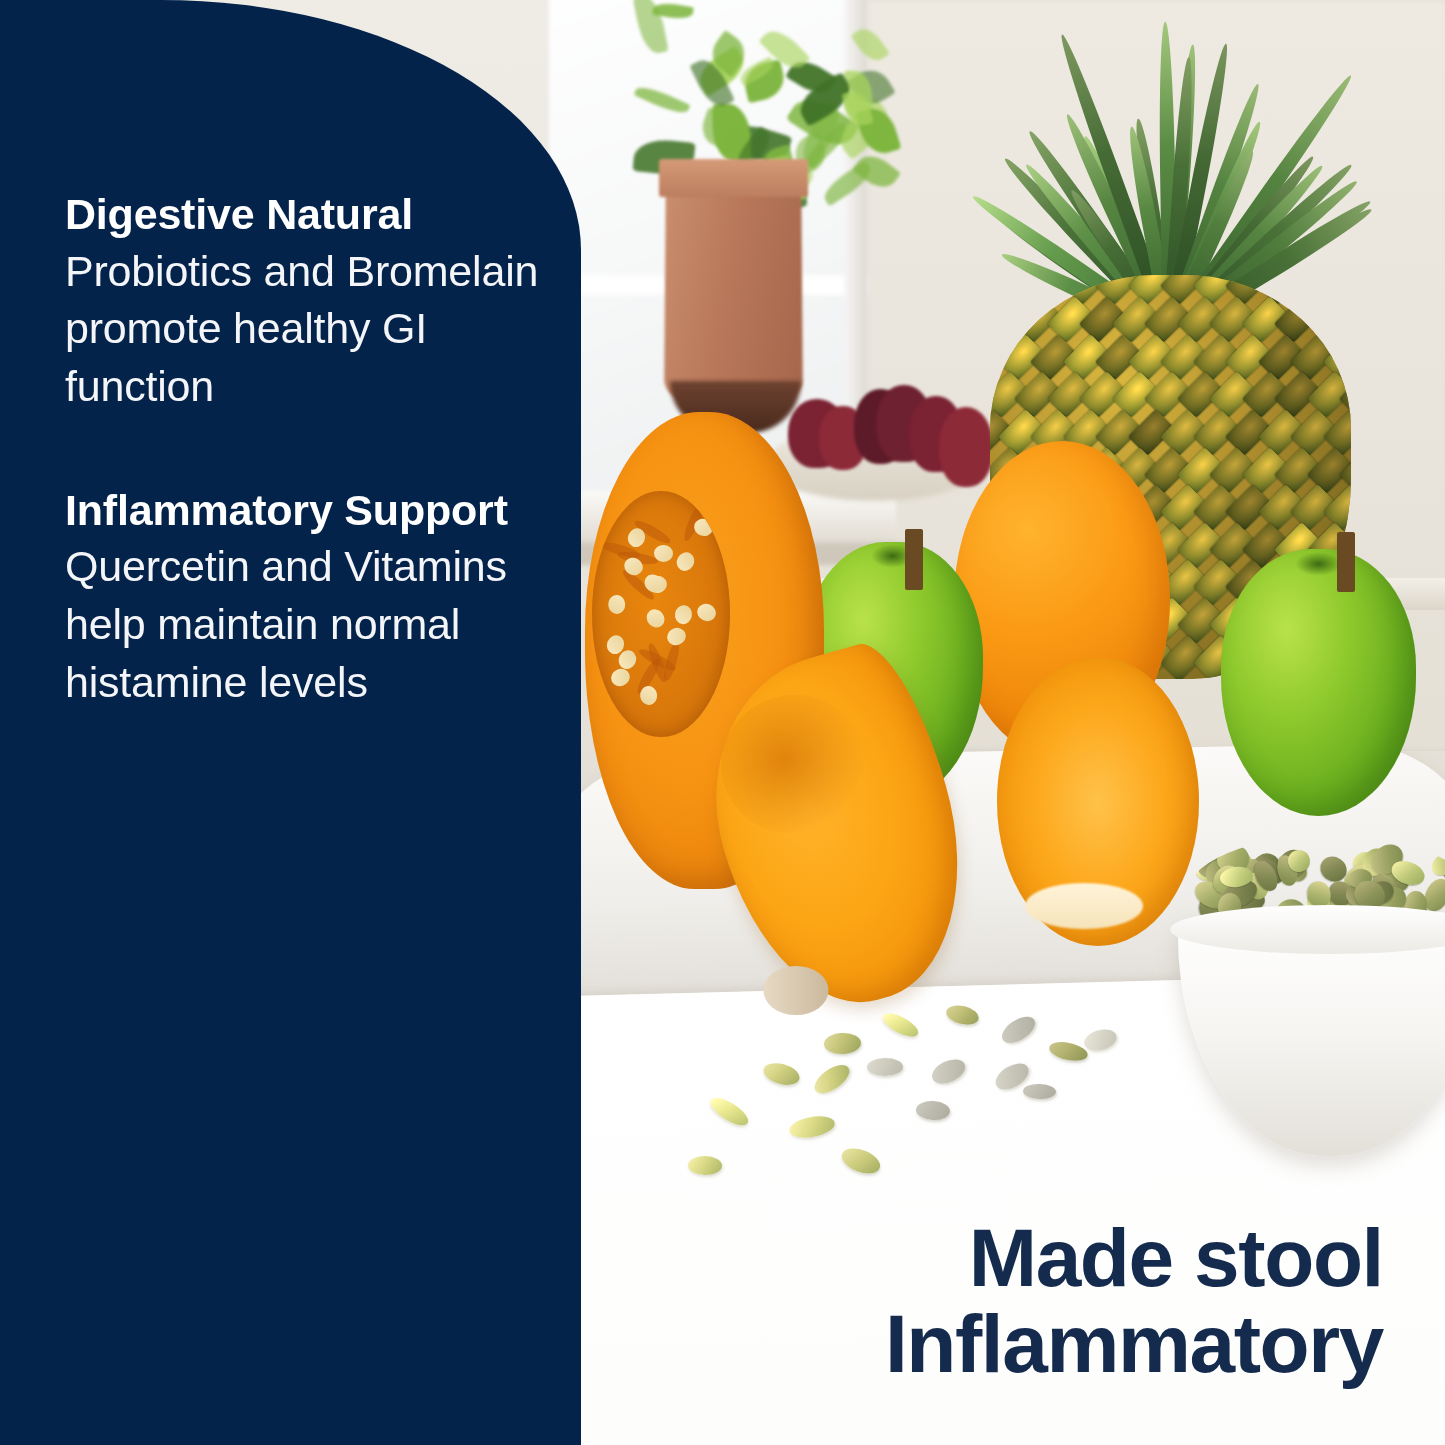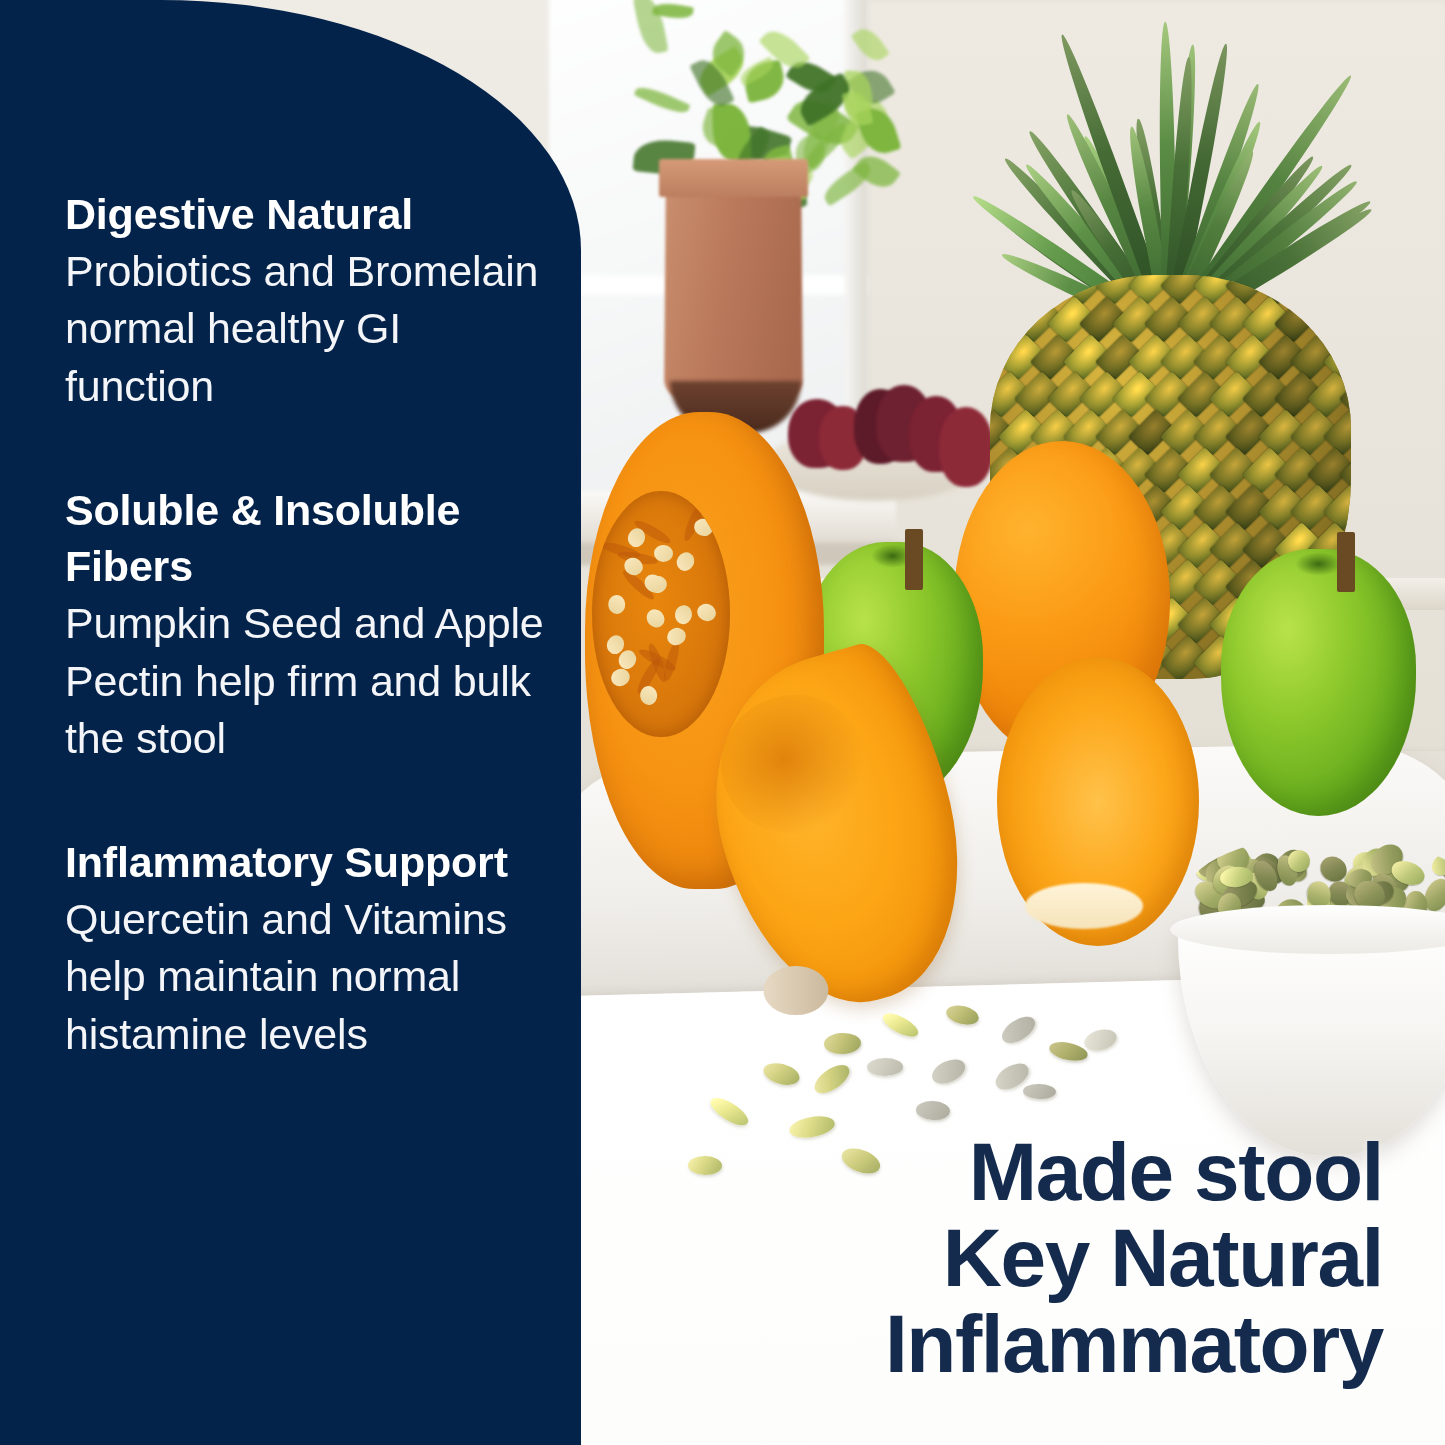--- a/index.html
+++ b/index.html
@@ -705,35 +705,30 @@
         <div class="seed grey" style="left: 70.8%; top: 75%; width: 2.26134%; height: 1.05351%; transform: rotate(1.66492deg); filter: brightness(0.95389);"></div>
         <div class="seed" style="left: 72.6%; top: 72.2%; width: 2.72879%; height: 1.16718%; transform: rotate(12.5097deg); filter: brightness(0.90081);"></div>
       </div>
   </div>
 
   <div class="navy">
     <div class="copy">
 
       <div class="block">
         <div class="b-title">Digestive Natural</div>
-        <div class="b-body">Probiotics and Bromelain normal healthy GI function</div>
-      </div>
-
-      <div class="block">
-        <div class="b-title">Soluble &amp; Insoluble Fibers</div>
-        <div class="b-body">Pumpkin Seed and Apple Pectin help firm and bulk the stool</div>
-      </div>
+        <div class="b-body">Probiotics and Bromelain promote healthy GI function</div>
+      </div>
+
 
       <div class="block">
         <div class="b-title">Inflammatory Support</div>
         <div class="b-body">Quercetin and Vitamins help maintain normal histamine levels</div>
       </div>
 
     </div>
   </div>
 
   <div class="headline">
     <span>Made stool</span>
-    <span>Key Natural</span>
     <span>Inflammatory</span>
   </div>
 
 </div>
 
 </body></html>

